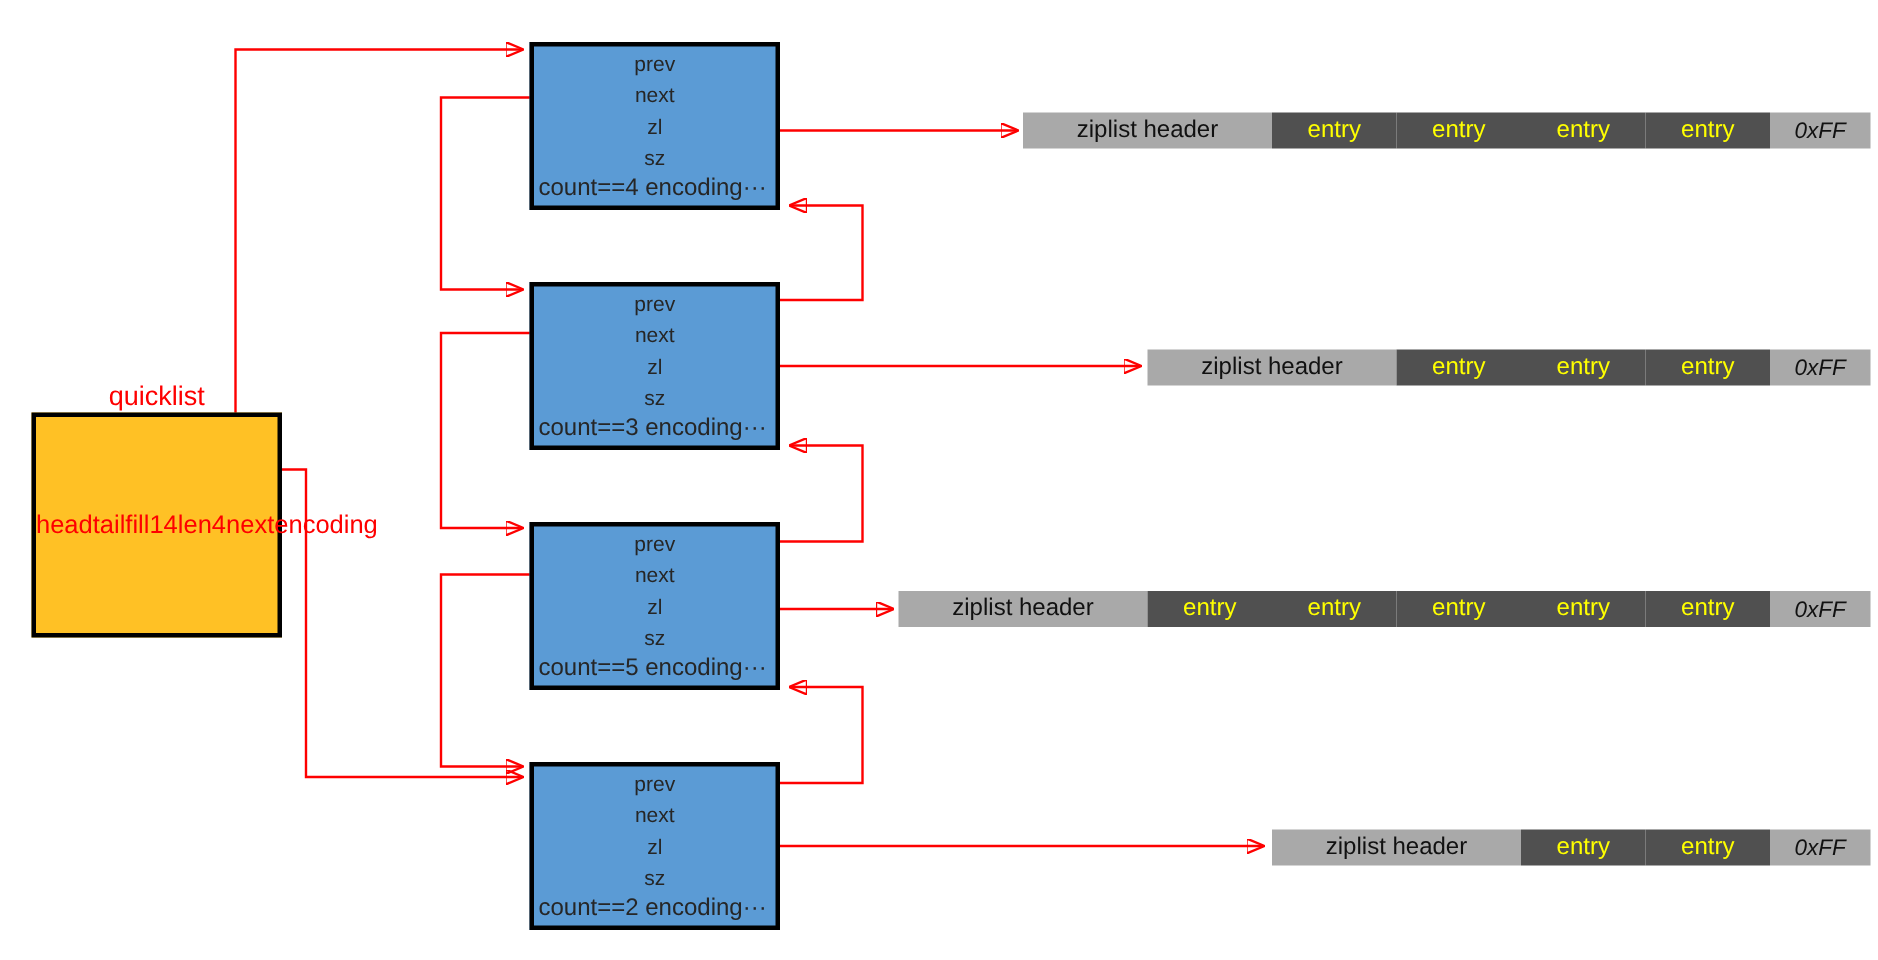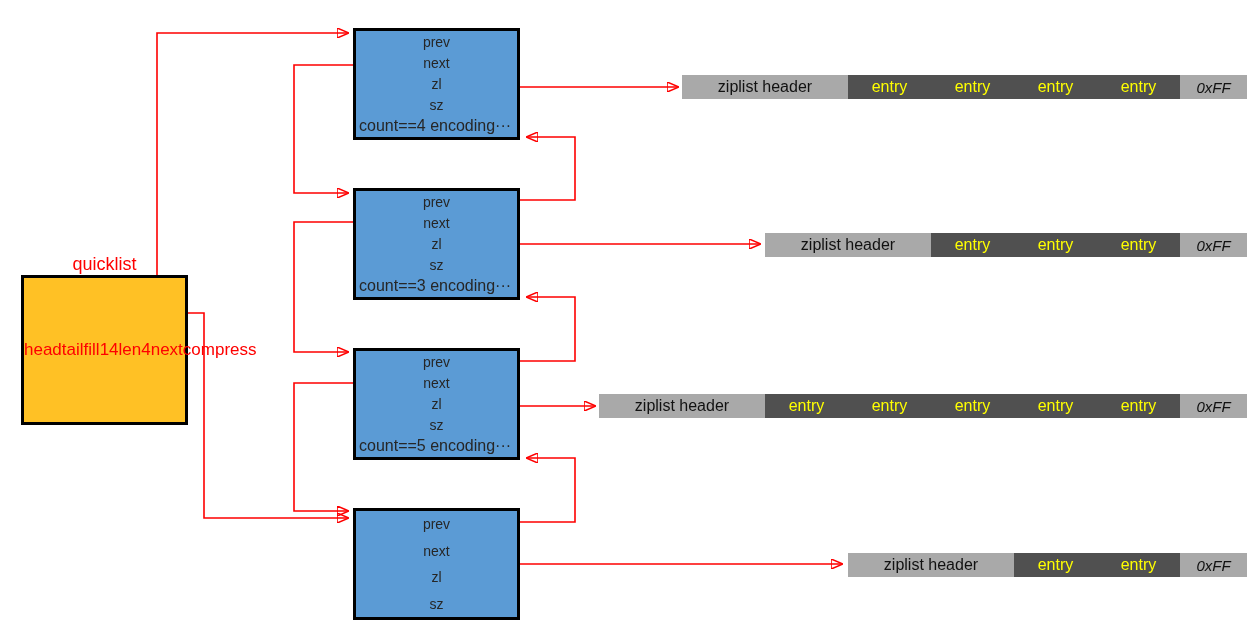--- a/index.html
+++ b/index.html
@@ -84,21 +84,21 @@
     <div class="qrow">
       <span class="qcell">fill</span>
       <span class="qcell">14</span>
     </div>
     <div class="qrow">
       <span class="qcell">len</span>
       <span class="qcell">4</span>
     </div>
     <div class="qrow">
       <span class="qcell">next</span>
-      <span class="qcell">compress</span>
+      <span class="qcell">encoding</span>
     </div>
   </div>
 
   <div class="node" id="node1">
     <div class="nrow">prev</div>
     <div class="nrow">next</div>
     <div class="nrow">zl</div>
     <div class="nrow">sz</div>
     <div class="nrow count">count==4 encoding···</div>
   </div>
@@ -117,20 +117,21 @@
     <div class="nrow">zl</div>
     <div class="nrow">sz</div>
     <div class="nrow count">count==5 encoding···</div>
   </div>
 
   <div class="node" id="node4">
     <div class="nrow">prev</div>
     <div class="nrow">next</div>
     <div class="nrow">zl</div>
     <div class="nrow">sz</div>
+    <div class="nrow count">count==2 encoding···</div>
   </div>
 
   <div class="zbar" id="zbar1">
     <div class="zcell zhead">ziplist header</div>
     <div class="zcell zentry">entry</div>
     <div class="zcell zentry">entry</div>
     <div class="zcell zentry">entry</div>
     <div class="zcell zentry">entry</div>
     <div class="zcell zend">0xFF</div>
   </div>

